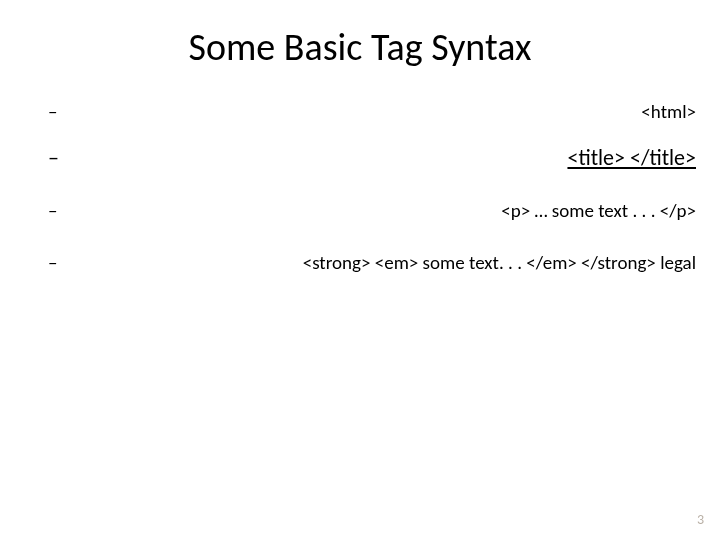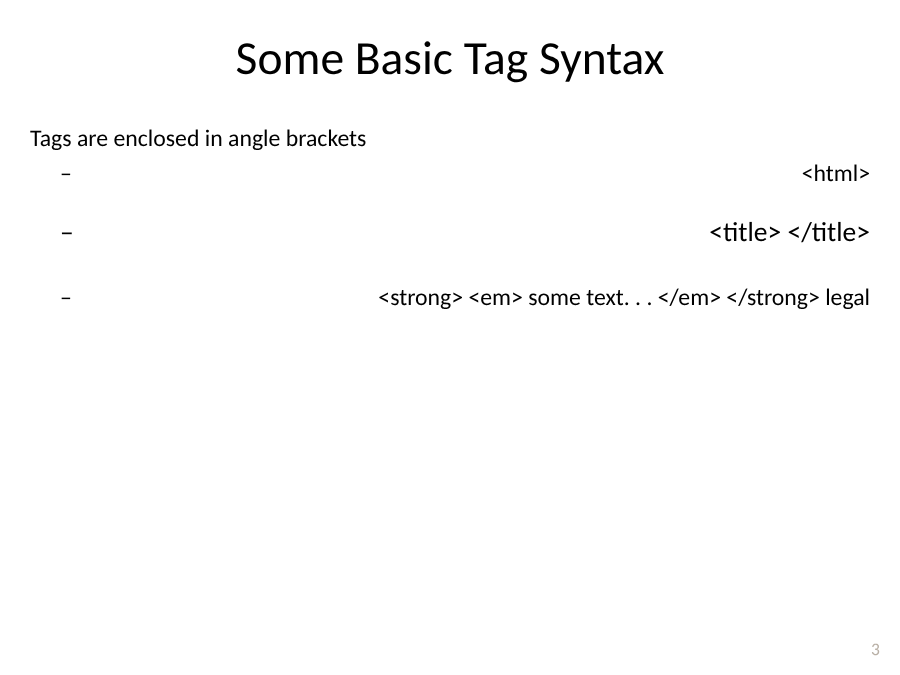--- a/index.html
+++ b/index.html
@@ -42,20 +42,21 @@
   .sub::before {
     content: "–";
     position: absolute;
     left: 24px;
     top: 0;
   }
   .block { margin-bottom: 28px; }
   .block.tight { margin-bottom: 20px; }
   .big-sub {
     font-size: 22px;
+    text-decoration: underline;
   }
   .underline {
     text-decoration: underline;
   }
   .page-num {
     position: absolute;
     right: 16px;
     bottom: 12px;
     font-size: 14px;
     color: #b9b0a6;
@@ -64,29 +65,29 @@
 </head>
 <body>
 
 <div class="slide">
 
   <div class="title">Some Basic Tag Syntax</div>
 
   <div class="body">
 
     <div class="block tight">
-      <div class="para">Tags are enclosed in angle brackets</div>
       <div class="sub">&lt;html&gt;</div>
     </div>
 
     <div class="block">
       <div class="sub big-sub">&lt;title&gt; &lt;/title&gt;</div>
     </div>
 
     <div class="block">
+      <div class="sub">&lt;p&gt; … some text . . . &lt;/p&gt;</div>
     </div>
 
     <div class="block">
       <div class="sub">&lt;strong&gt; &lt;em&gt; some text. . . &lt;/em&gt; &lt;/strong&gt;  legal</div>
     </div>
 
   </div>
 
   <div class="page-num">3</div>
 

